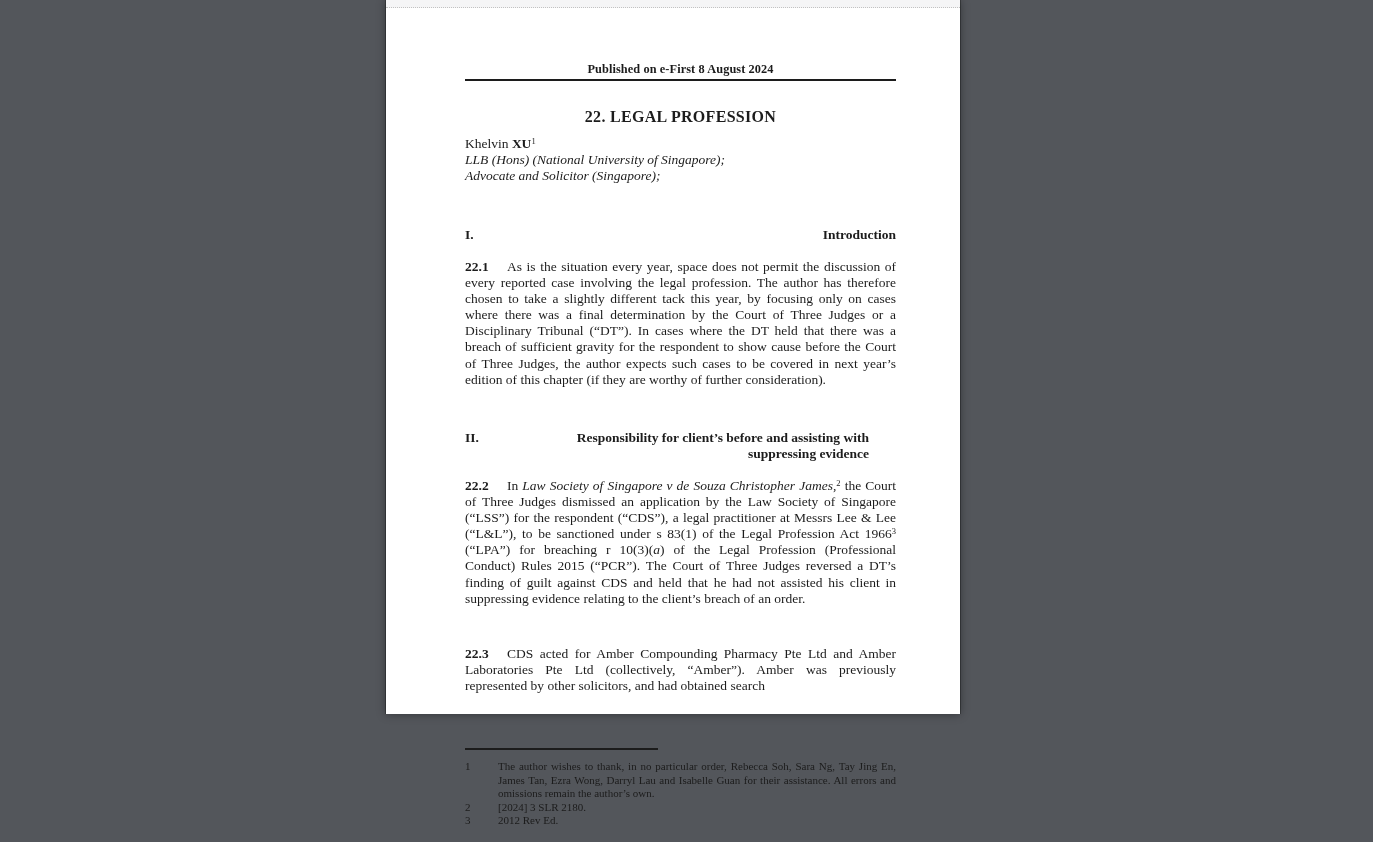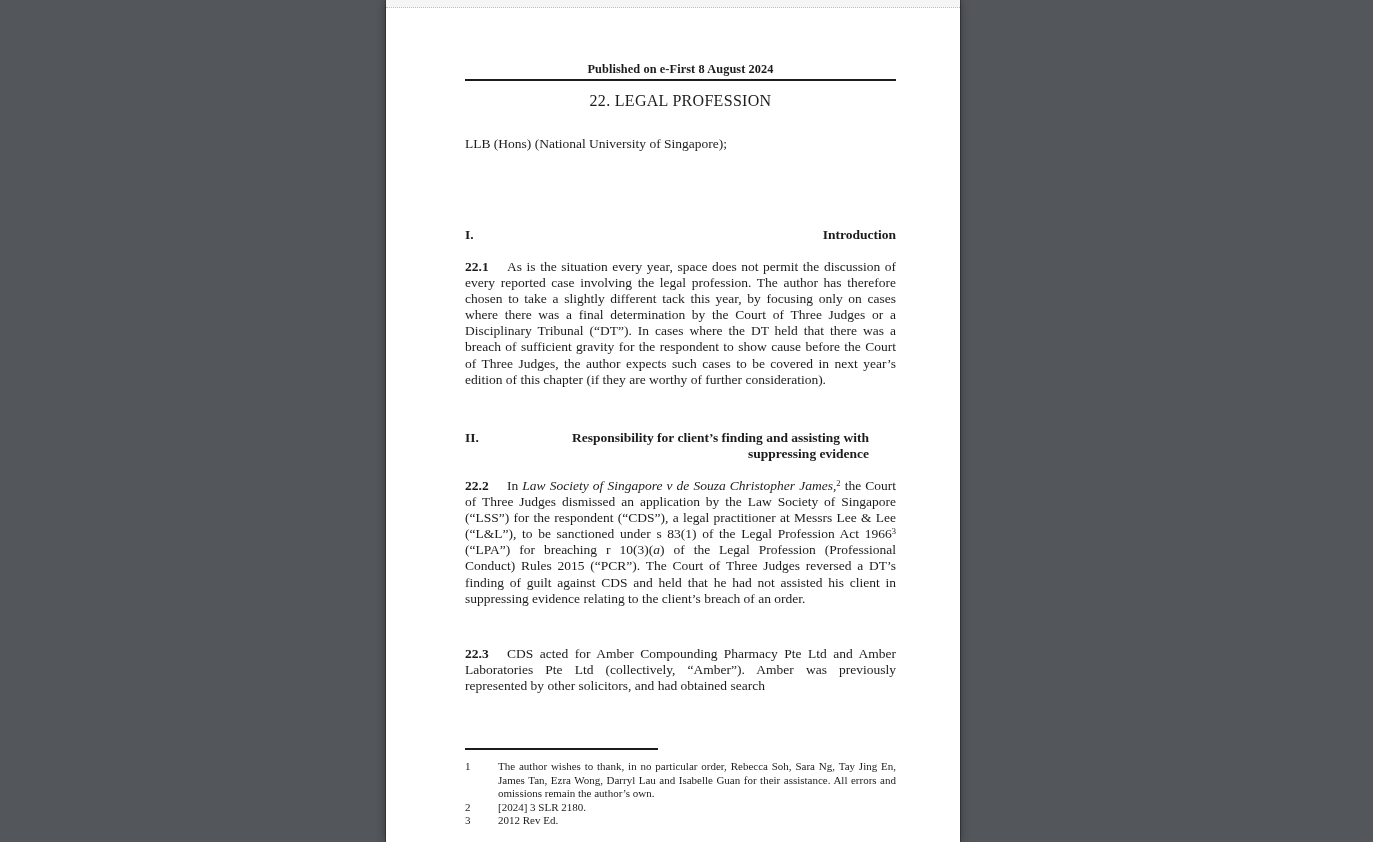--- a/index.html
+++ b/index.html
@@ -15,21 +15,21 @@
     position: relative;
     width: 1373px;
     height: 842px;
     background: #53565b;
   }
   .page {
     position: absolute;
     left: 386px;
     top: 0;
     width: 574px;
-    height: 842px;
+    height: 714px;
     background: #ffffff;
     box-shadow: 0 0 9px rgba(0,0,0,0.40), -1px 0 0 rgba(0,0,0,0.28), 1px 0 0 rgba(0,0,0,0.28);
   }
   .page-gap {
     position: absolute;
     left: 0; top: 0;
     width: 100%;
     height: 8px;
     background: #f5f5f6;
     border-bottom: 1px dotted #c2c2c2;
@@ -50,32 +50,32 @@
   }
   .head-rule {
     position: absolute;
     top: 79px;
     left: 79px;
     width: 431px;
     height: 1.6px;
     background: #1c1c1c;
   }
   .chapter-title {
-    top: 92px;
+    top: 108px;
     text-align: center;
-    font-weight: normal;
+    font-weight: bold;
     font-size: 16px;
     letter-spacing: 0.3px;
   }
   .author-block {
     top: 136px;
     font-size: 13.5px;
     line-height: 16.1px;
   }
-  .author-cred { }
+  .author-cred { font-style: italic; }
   sup.fnref {
     font-size: 8.5px;
     vertical-align: baseline;
     position: relative;
     top: -4.5px;
     line-height: 0;
   }
   .section {
     font-weight: bold;
     font-size: 13.5px;
@@ -120,35 +120,37 @@
 
     <div class="page-gap"></div>
 
     <div class="tb pub-line">Published on e-First 8 August 2024</div>
 
     <div class="head-rule"></div>
 
     <div class="tb chapter-title">22. LEGAL PROFESSION</div>
 
     <div class="tb author-block">
+      <div><span>Khelvin </span><b>XU</b><sup class="fnref">1</sup></div>
       <div class="author-cred">LLB (Hons) (National University of Singapore);</div>
+      <div class="author-cred">Advocate and Solicitor (Singapore);</div>
     </div>
 
     <div class="tb section" id="section-1">
       <span class="sec-num">I.</span>
       <span class="sec-text">Introduction</span>
     </div>
 
     <div class="tb para" id="para-22-1">
       <span class="para-num">22.1</span><span><span>As is the situation every year, space does not permit the discussion of every reported case involving the legal profession. The author has therefore chosen to take a slightly different tack this year, by focusing only on cases where there was a final determination by the Court of Three Judges or a Disciplinary Tribunal (“DT”). In cases where the DT held that there was a breach of sufficient gravity for the respondent to show cause before the Court of Three Judges, the author expects such cases to be covered in next year’s edition of this chapter (if they are worthy of further consideration).</span></span>
     </div>
 
     <div class="tb section" id="section-2">
       <span class="sec-num">II.</span>
-      <span class="sec-text">Responsibility for client’s finding and assisting with suppressing evidence</span>
+      <span class="sec-text">Responsibility for client’s before and assisting with suppressing evidence</span>
     </div>
 
     <div class="tb para" id="para-22-2">
       <span class="para-num">22.2</span><span><span>In </span><i>Law Society of Singapore v de Souza Christopher James</i><span>,</span><sup class="fnref">2</sup><span> the Court of Three Judges dismissed an application by the Law Society of Singapore (“LSS”) for the respondent (“CDS”), a legal practitioner at Messrs Lee &amp; Lee (“L&amp;L”), to be sanctioned under s 83(1) of the Legal Profession Act 1966</span><sup class="fnref">3</sup><span> (“LPA”) for breaching r 10(3)(</span><i>a</i><span>) of the Legal Profession (Professional Conduct) Rules 2015 (“PCR”). The Court of Three Judges reversed a DT’s finding of guilt against CDS and held that he had not assisted his client in suppressing evidence relating to the client’s breach of an order.</span></span>
     </div>
 
     <div class="tb para" id="para-22-3">
       <span class="para-num">22.3</span><span><span>CDS acted for Amber Compounding Pharmacy Pte Ltd and Amber Laboratories Pte Ltd (collectively, “Amber”). Amber was previously represented by other solicitors, and had obtained search</span></span>
     </div>
 

